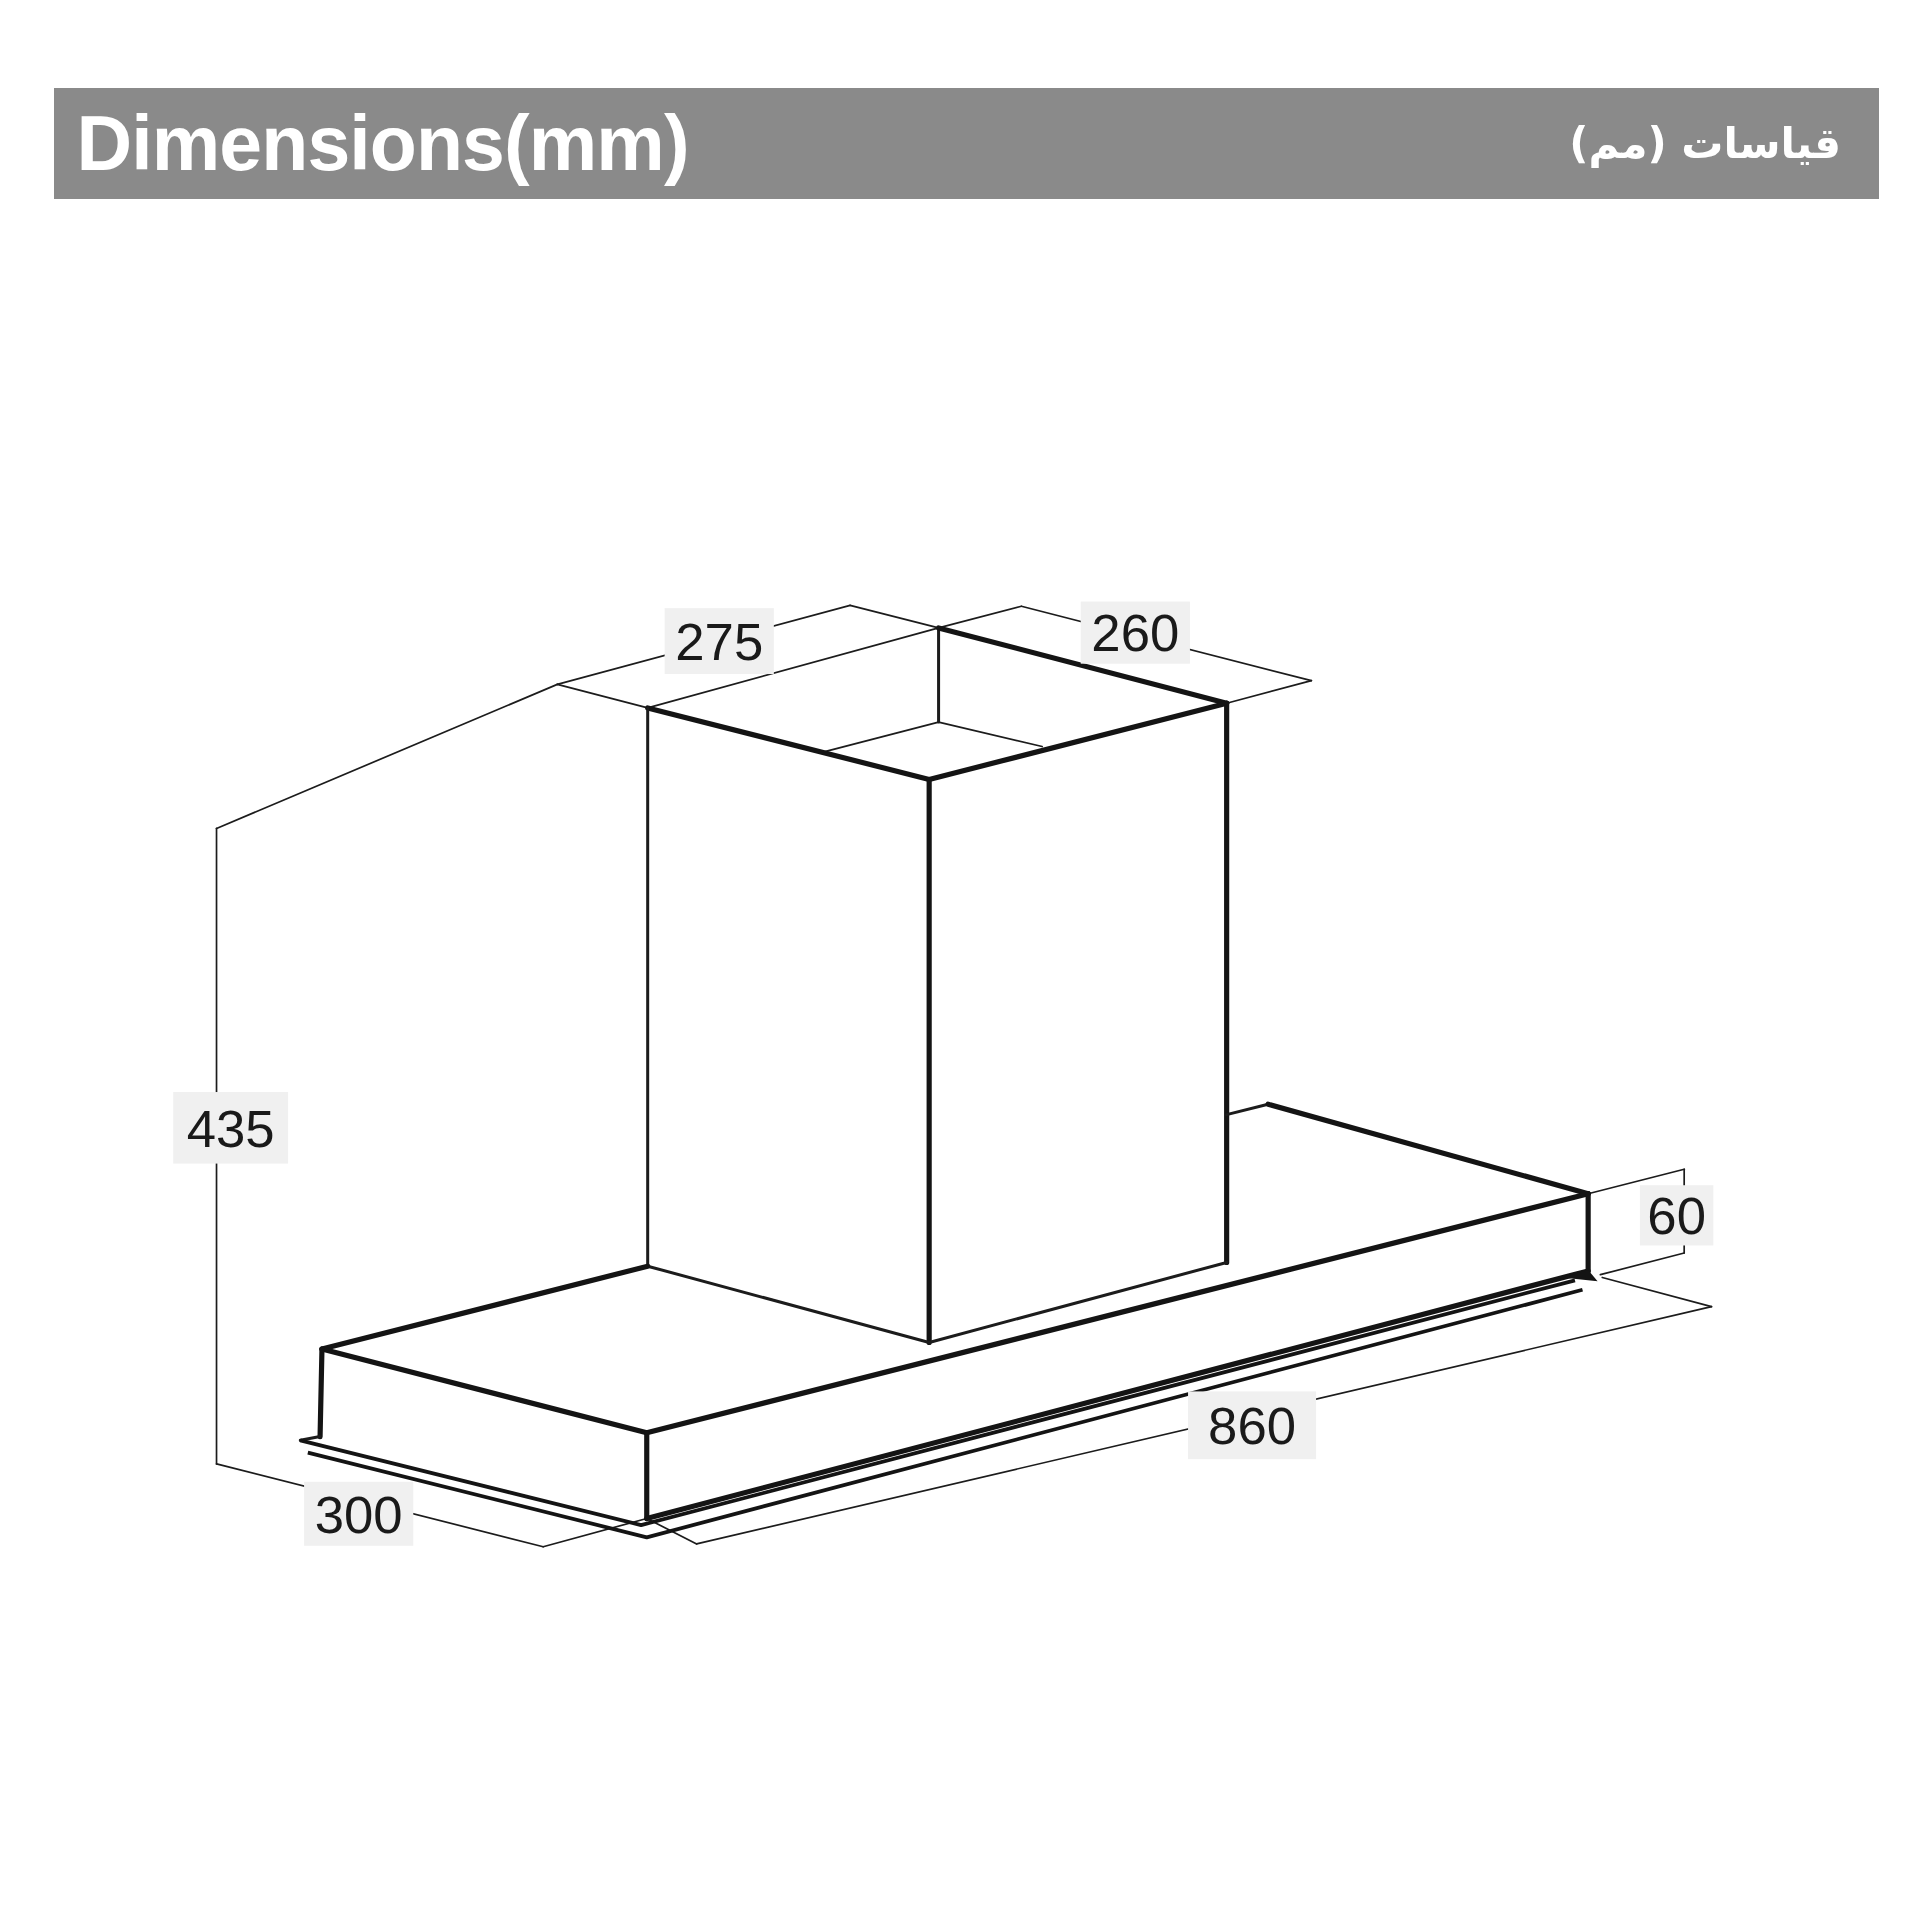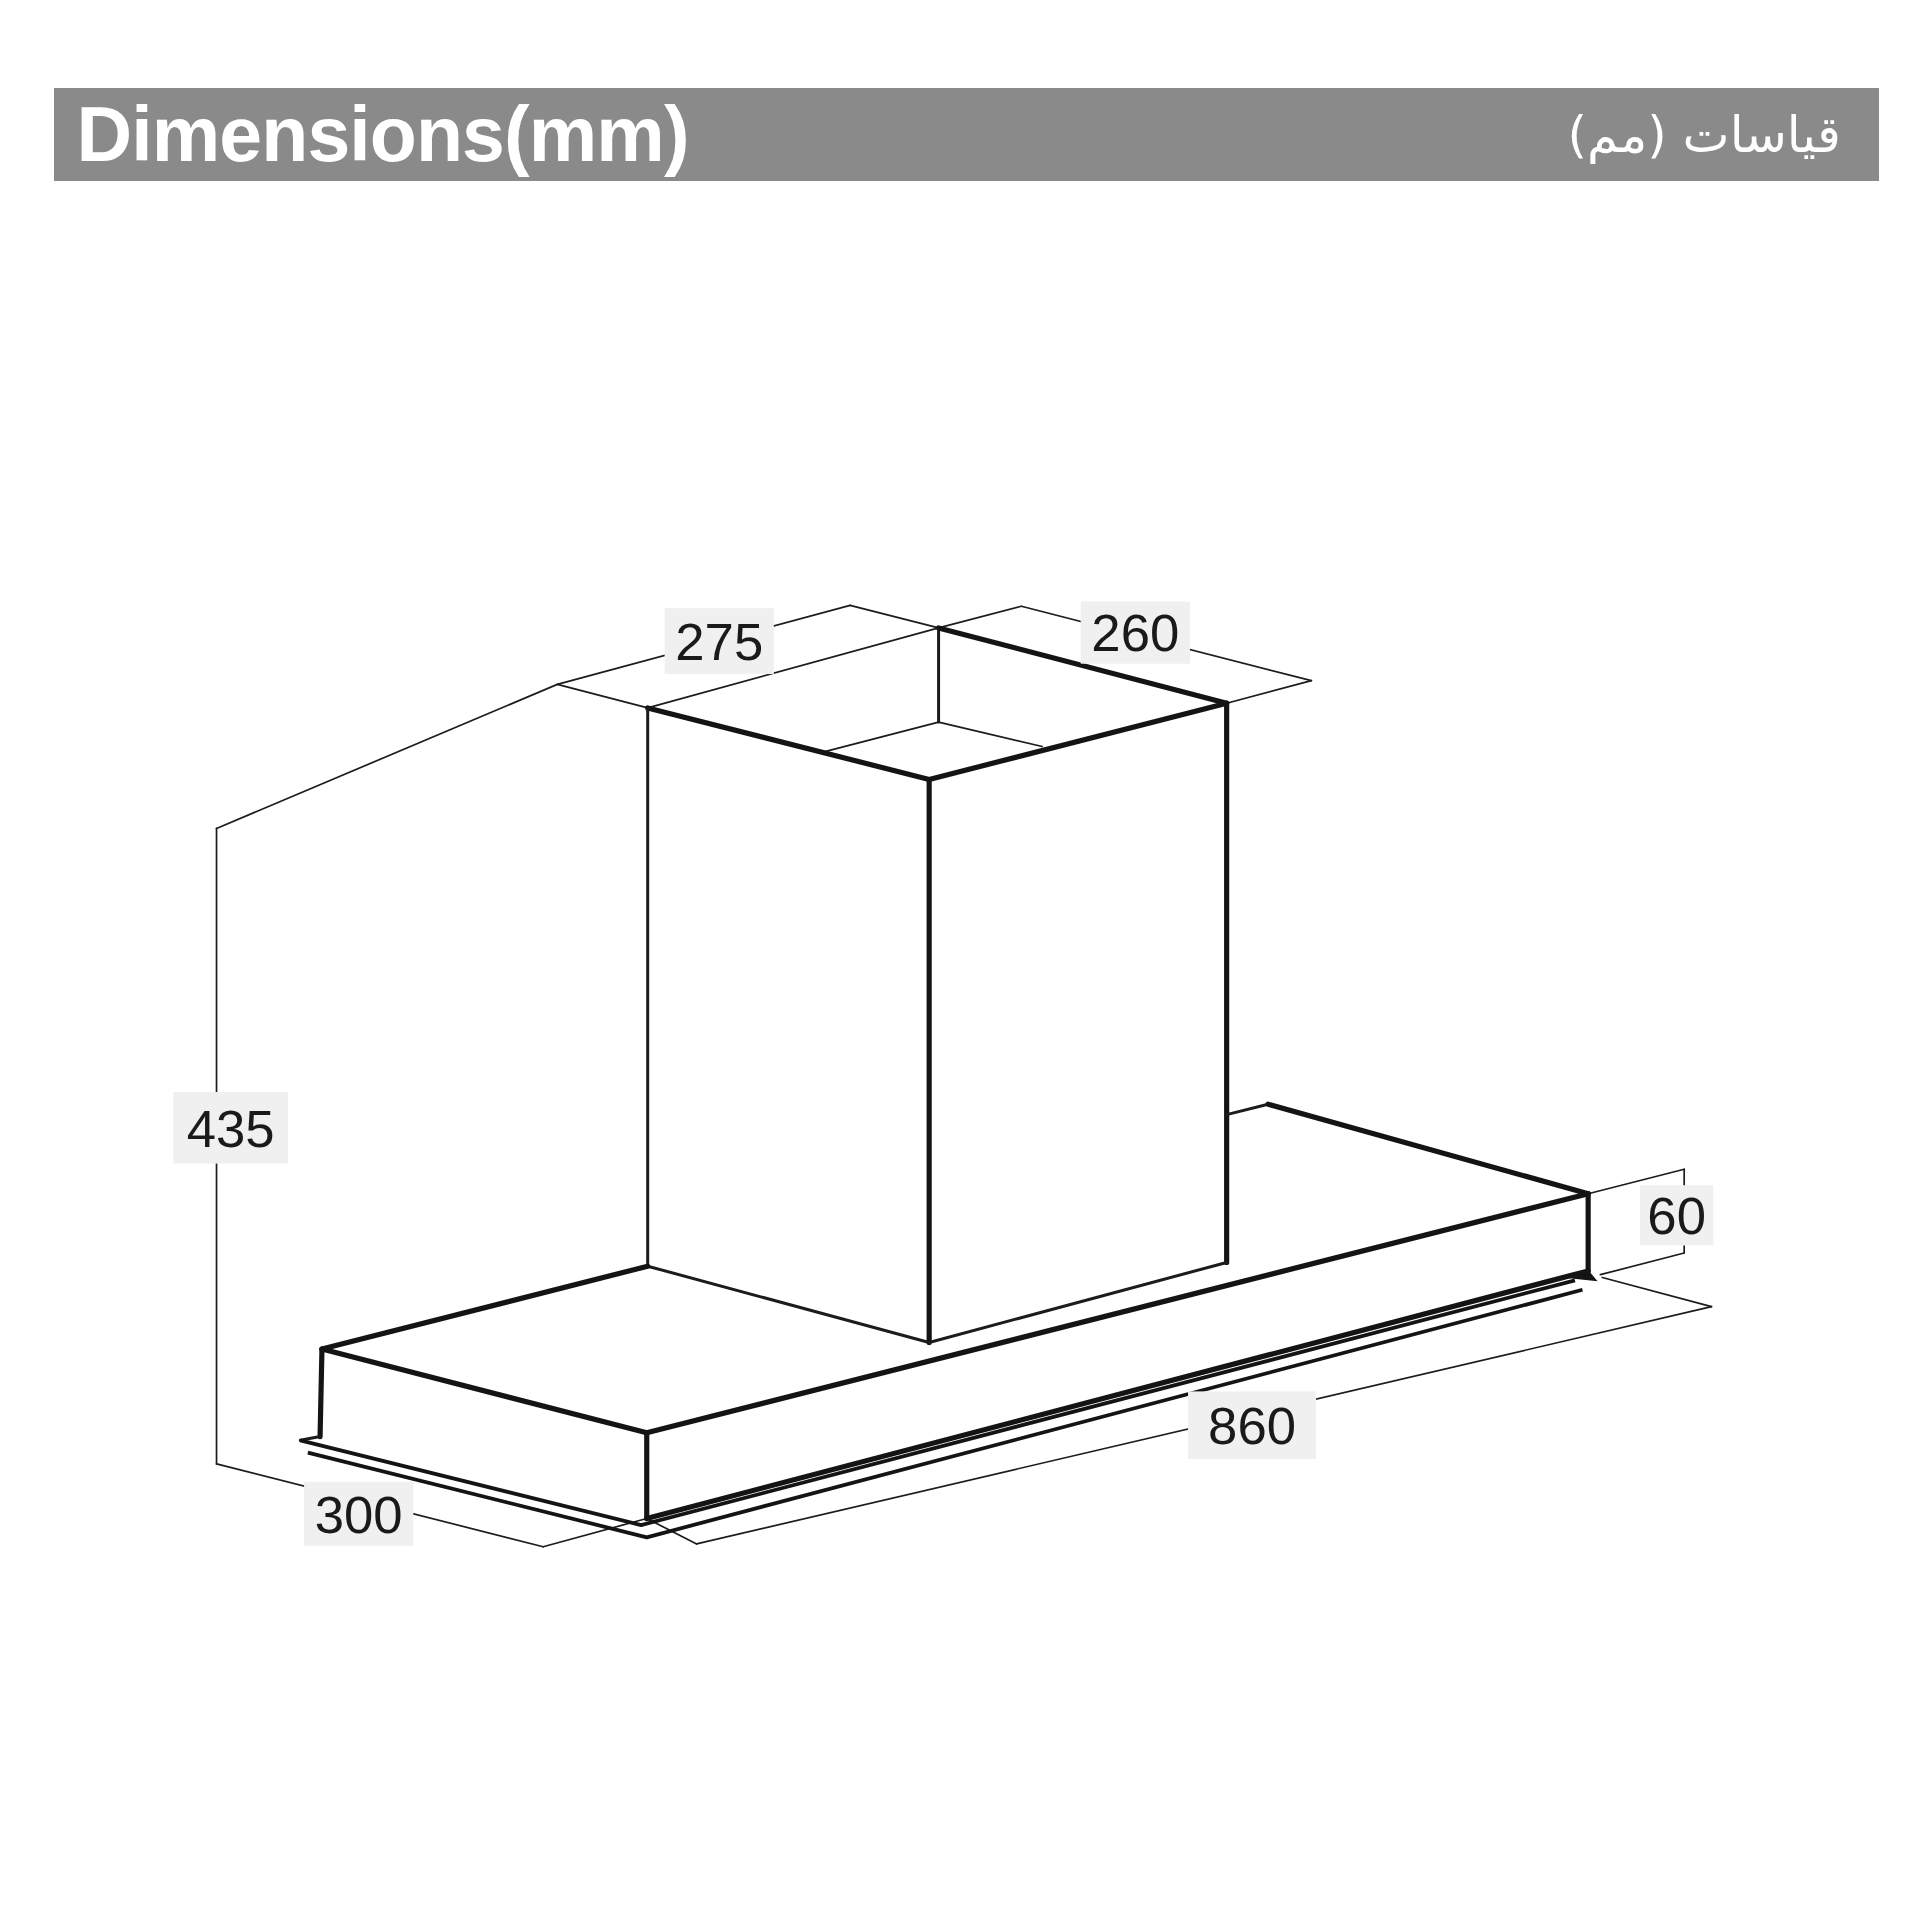--- a/index.html
+++ b/index.html
@@ -1,24 +1,24 @@
 <!DOCTYPE html>
 <html style="font-size:15px"><head>
 <meta charset="utf-8">
 <style>
   html,body{margin:0;padding:0;background:#ffffff;}
   body{width:1928px;height:1928px;position:relative;font-family:"Liberation Sans",sans-serif;}
   .header-bar{
-    position:absolute;left:54px;top:88px;width:1825px;height:93px;
+    position:absolute;left:54px;top:88px;width:1825px;height:111px;
     background:#8a8a8a;color:#ffffff;
     display:flex;align-items:center;justify-content:space-between;
     box-sizing:border-box;padding:0 38px 0 22.6px;
   }
   .header-bar .t-en{font-size:77px;font-weight:bold;letter-spacing:-0.9px;}
-  .header-bar .t-ar{font-size:50px;font-weight:normal;direction:rtl;font-family:"DejaVu Sans","Liberation Sans",sans-serif;}
+  .header-bar .t-ar{font-size:42px;font-weight:bold;direction:rtl;font-family:"DejaVu Sans","Liberation Sans",sans-serif;}
   svg{position:absolute;left:0;top:0;}
   .thin{stroke:#1c1c1c;stroke-width:1.8;fill:none;stroke-linecap:round;}
   .med{stroke:#1c1c1c;stroke-width:3.2;fill:none;stroke-linecap:round;stroke-linejoin:round;}
   .thick{stroke:#141414;stroke-width:5.5;fill:none;stroke-linecap:round;stroke-linejoin:round;}
   .lip{stroke:#141414;stroke-width:4;fill:none;stroke-linejoin:round;}
   .chip{fill:#f0f0f0;}
   .dimtxt{font-family:"Liberation Sans",sans-serif;font-size:56px;fill:#1a1a1a;text-anchor:middle;}
 </style>
 </head>
 <body>

